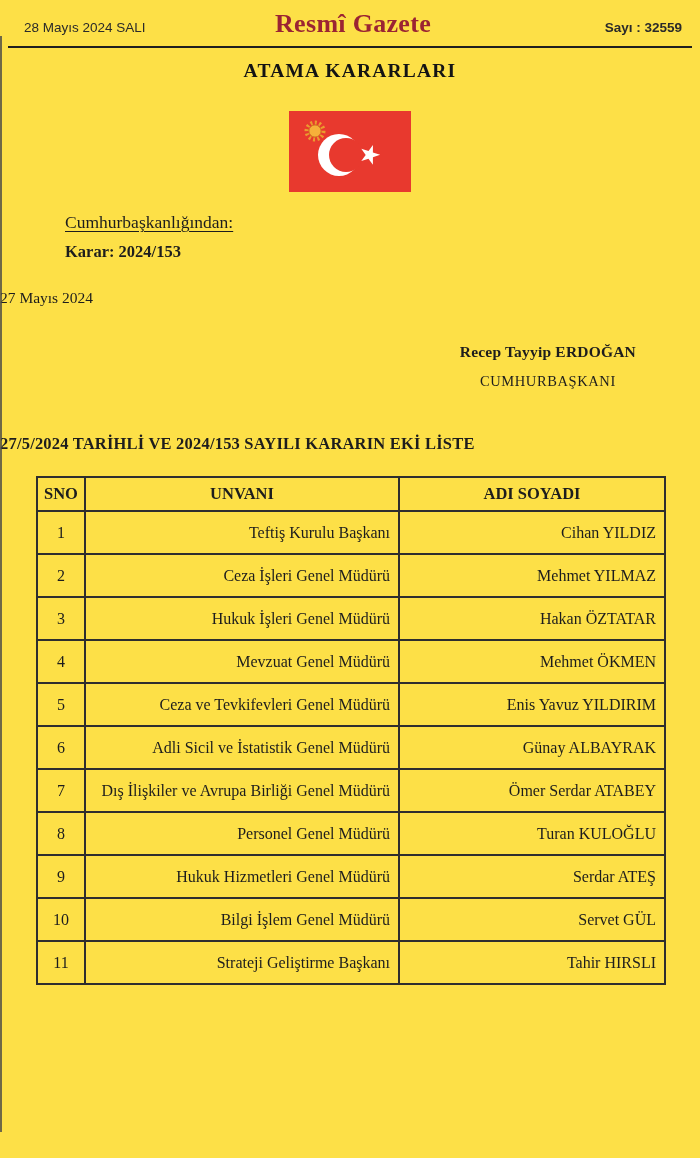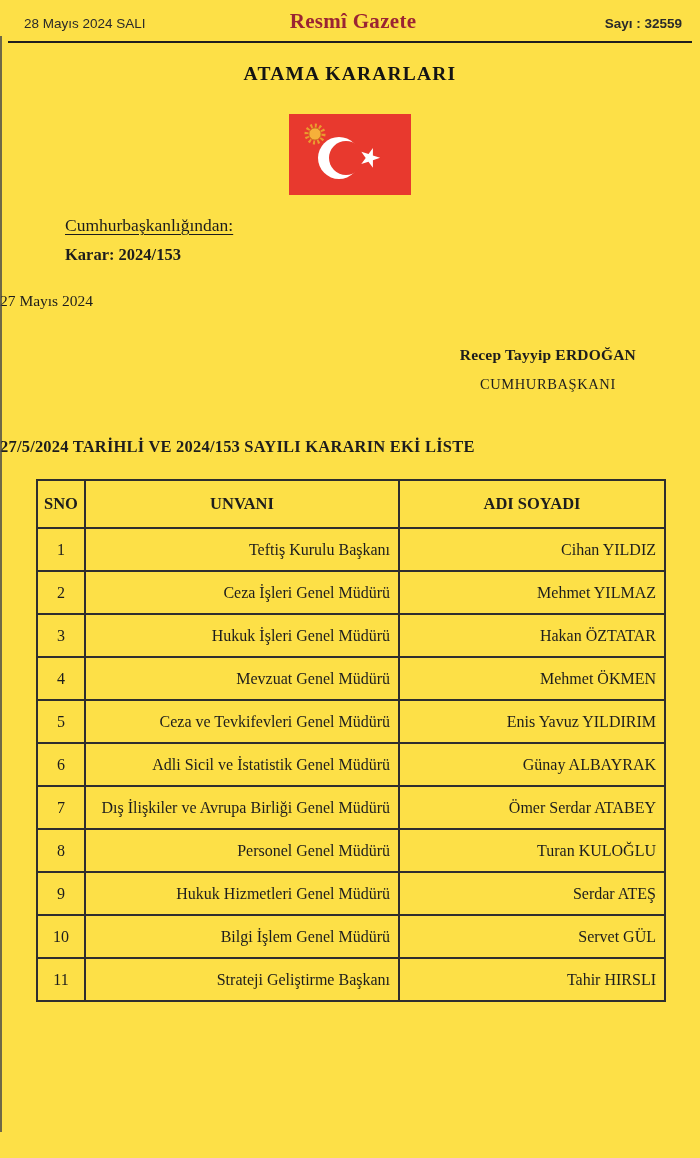--- a/index.html
+++ b/index.html
@@ -24,33 +24,33 @@
   
   .gz-header {
     display: flex;
     align-items: baseline;
     padding: 9px 18px 0 24px;
   }
   .gz-side { flex: 1; font-family: "Liberation Sans", "DejaVu Sans", sans-serif; font-size: 13.5px; color: #2a2a2a; }
   .gz-side.right { text-align: right; font-weight: bold; }
   .gz-masthead {
     flex: none;
-    font-size: 21px;
+    font-size: 26px;
     font-weight: bold;
     color: #9b2433;
     letter-spacing: .3px;
   }
   .gz-rule {
     margin: 7px 8px 0 8px;
     height: 0;
     border-top: 2px solid #1f1f1f;
   }
   
   .doc-title {
-    margin-top: 20px;
+    margin-top: 12px;
     text-align: center;
     font-size: 19.5px;
     font-weight: bold;
     letter-spacing: 1.2px;
     color: #141414;
   }
   
   .flag-wrap {
     margin-top: 29px;
     display: flex;
@@ -100,21 +100,21 @@
     width: 628px;
     border-collapse: collapse;
     table-layout: fixed;
   }
   table.annex th, table.annex td {
     border: 2px solid #2e2e2e;
     font-size: 16px;
     vertical-align: middle;
     box-sizing: border-box;
   }
-  table.annex th { height: 48px; font-weight: bold; text-align: center; font-size: 16.5px; }
+  table.annex th { height: 34px; font-weight: bold; text-align: center; font-size: 16.5px; }
   table.annex td { height: 43px; }
   col.c-sno  { width: 48px; }
   col.c-unv  { width: 314px; }
   col.c-name { width: 266px; }
   td.sno  { text-align: center; }
   td.unv, td.name { text-align: right; padding: 2px 8px 2px 12px; line-height: 20px; }
 </style>
 </head>
 <body>
 

